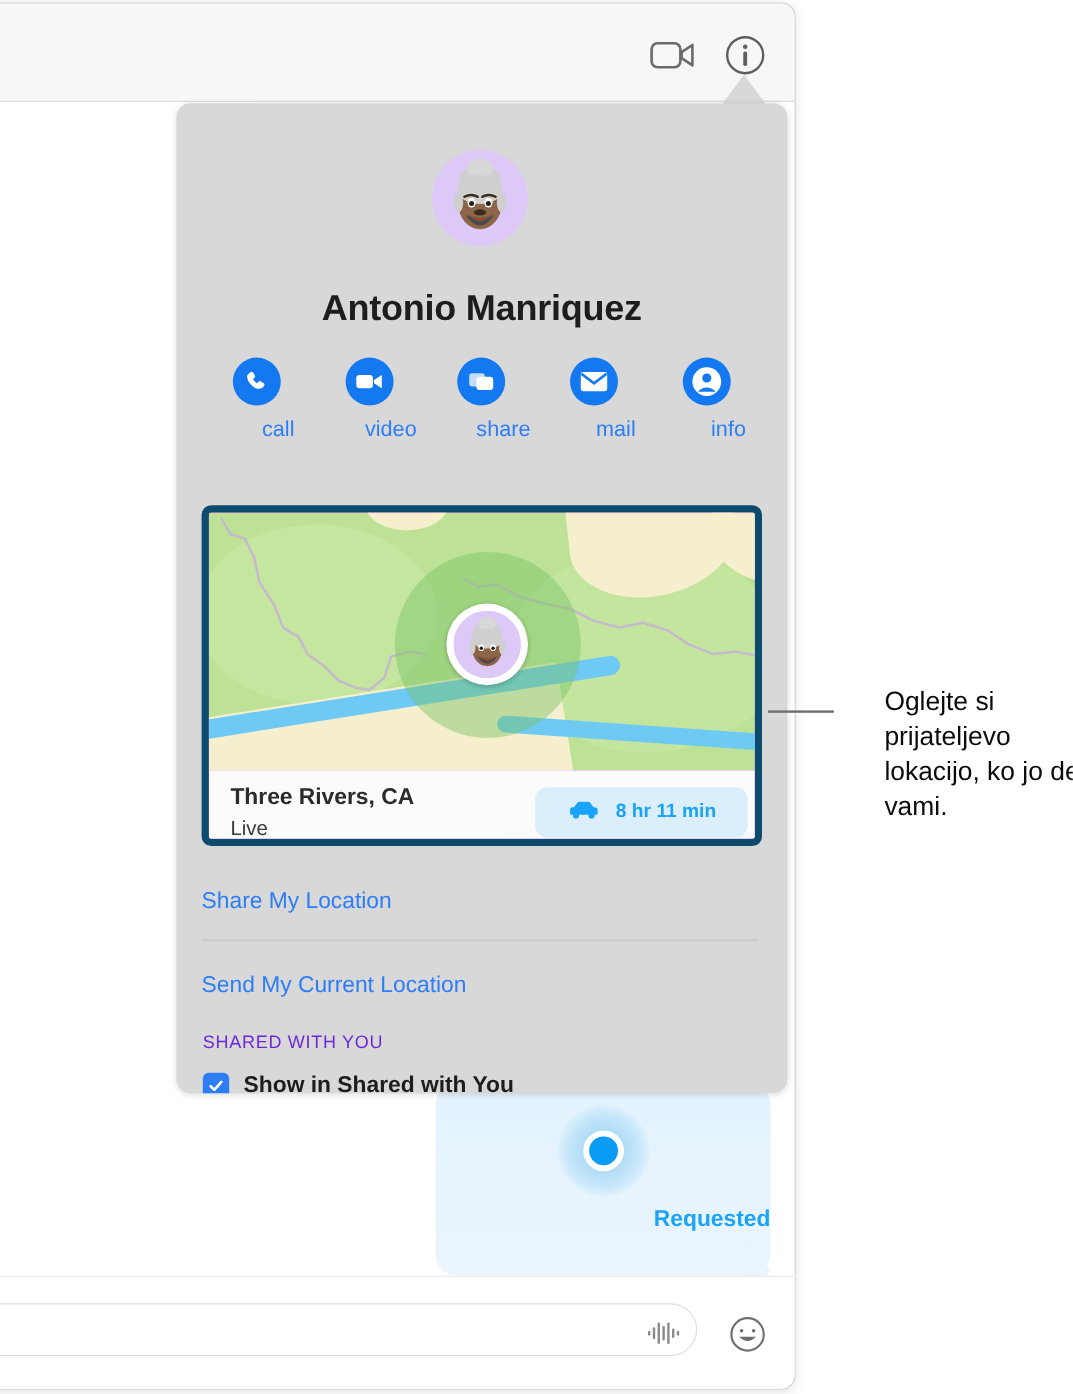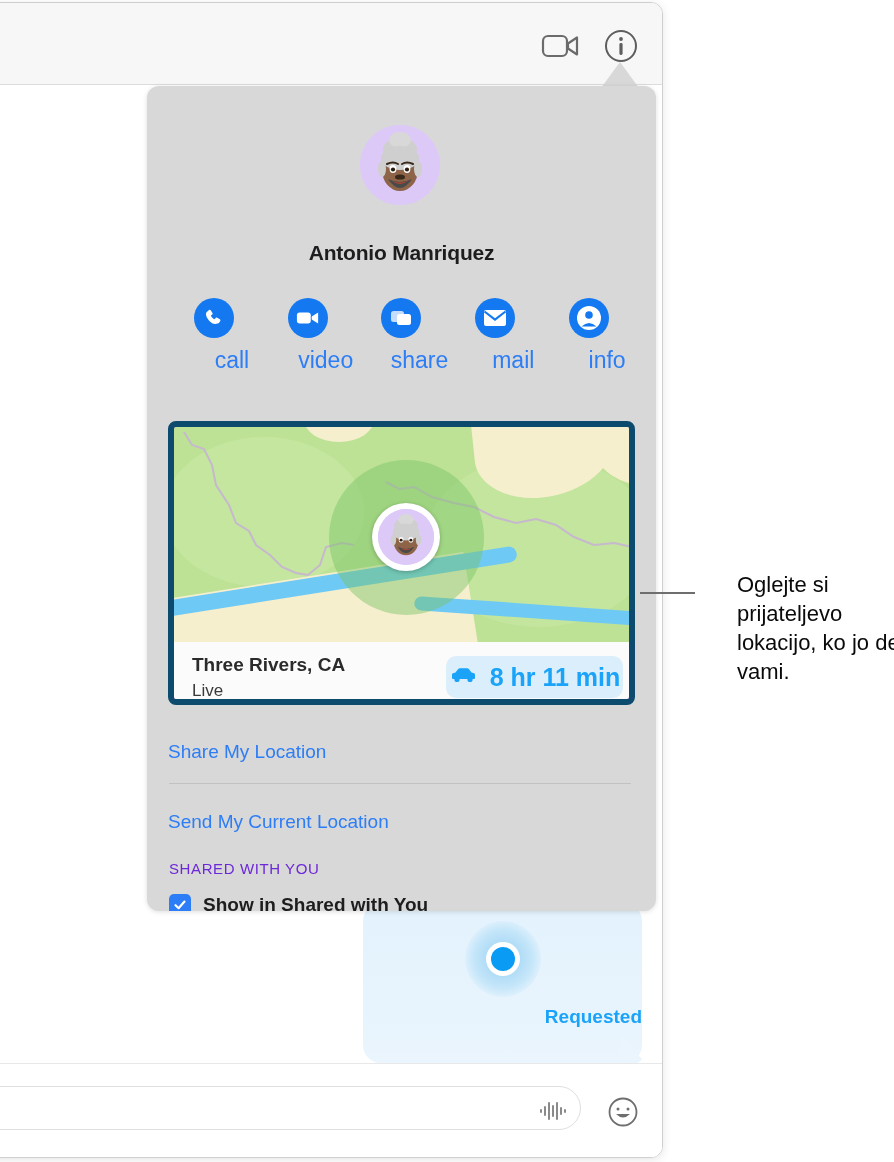--- a/index.html
+++ b/index.html
@@ -84,31 +84,31 @@
     clip-path: polygon(50% 0, 100% 100%, 0 100%);
     filter: drop-shadow(0 -1px 1px rgba(0,0,0,0.07));
   }
 
   .avatar {
     position:absolute; left: 213px; top: 39px; width: 80px; height: 80px;
     border-radius:50%; background:#ddc9f8; overflow:hidden;
   }
   .contact-name {
     position:absolute; left:0; right:0; top: 155px; text-align:center;
-    font-size: 21px; font-weight: bold; color:#1d1d1f; letter-spacing:-0.2px;
+    font-size: 30px; font-weight: bold; color:#1d1d1f; letter-spacing:-0.2px;
   }
 
   
   .actions { position:absolute; left: 20px; top: 212px; width: 469px; display:flex; justify-content:space-around; }
   .action { width: 82px; display:flex; flex-direction:column; align-items:center; cursor:default; }
   .action-circle {
     width: 40px; height: 40px; border-radius:50%; background:#1478f0;
     display:flex; align-items:center; justify-content:center;
   }
-  .action-label { margin-top: 9px; font-size: 23px; color:#2d7df6;margin-left:36px; }
+  .action-label { margin-top: 9px; font-size: 18px; color:#2d7df6;margin-left:36px; }
 
   
   .mapcard {
     position:absolute; left: 21px; top: 335px; width: 467px; height: 284px;
     background:#d946ef; border-radius: 8px; overflow:hidden;
     border: 6px solid #0c4a6e;
   }
   .map { position:absolute; left:0; top:0; width:467px; height:215px; background:#bde295; overflow:hidden; }
   .map-beige-1 { position:absolute; left: 300px; top: -25px; width: 140px; height: 95px; background:#f6efce; border-radius: 0 0 55% 45%; transform: rotate(-6deg); }
   .map-beige-2 { position:absolute; left: 420px; top: -20px; width: 120px; height: 80px; background:#f6efce; border-radius: 0 0 50% 50%; }
@@ -136,21 +136,21 @@
   }
   .pin-inner { width: 56px; height: 56px; border-radius:50%; background:#ddc9f8; overflow:hidden; }
 
   .map-footer { position:absolute; left:0; top: 215px; width: 467px; height: 69px; background:#fbfbfb; }
   .place-name { position:absolute; left: 18px; top: 12px; font-size: 19px; font-weight:bold; color:#2b2b2b; }
   .place-sub  { position:absolute; left: 18px; top: 39px; font-size: 17px; color:#3a3a3a; }
   .eta-pill {
     position:absolute; left: 272px; top: 14px; width: 177px; height: 42px;
     background:#dbeefb; border-radius: 10px; display:flex; align-items:center; justify-content:center; gap: 13px;
   }
-  .eta-text { font-size: 25px; font-weight:bold; color:#1aa3f8;text-align:right; }
+  .eta-text { font-size: 16px; font-weight:bold; color:#1aa3f8;text-align:right; }
 
   
   .link-row { position:absolute; left: 21px; font-size: 19px; color:#2d7df6; cursor:default; }
   .share-loc { top: 655px; }
   .send-loc  { top: 725px; }
   .divider { position:absolute; left: 22px; top: 697px; width: 462px; height: 1px; background:#c2c2c2; }
   .section-header {
     position:absolute; left: 22px; top: 774px; font-size: 15px; color:#6d28d9; letter-spacing: 0.6px;
   }
   .checkrow { position:absolute; left: 22px; top: 808px; display:flex; align-items:flex-start; gap: 12px; }

